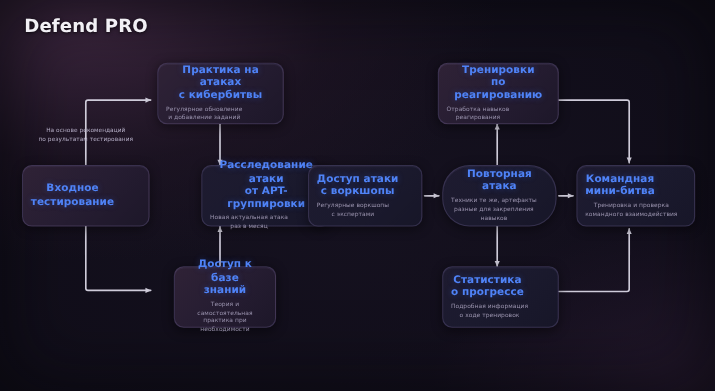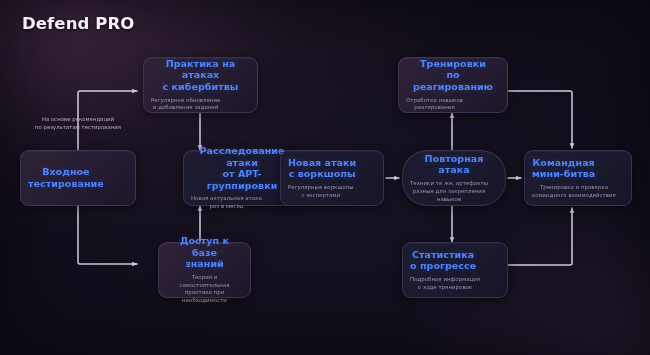--- a/index.html
+++ b/index.html
@@ -125,21 +125,21 @@
       <span>от APT-группировки</span>
     </div>
     <div class="n-sub">
       <span>Новая актуальная атака</span><br>
       <span>раз в месяц</span>
     </div>
   </div>
 
   <div class="node cool" style="left:280px;top:150px;width:104px;height:56px;">
     <div class="n-title">
-      <span>Новая атаки</span><br>
+      <span>Доступ атаки</span><br>
       <span>с воркшопы</span>
     </div>
     <div class="n-sub">
       <span>Регулярные воркшопы</span><br>
       <span>с экспертами</span>
     </div>
   </div>
 
   <div class="node cool" style="left:402px;top:150px;width:104px;height:56px;border-radius:25px;">
     <div class="n-title">

